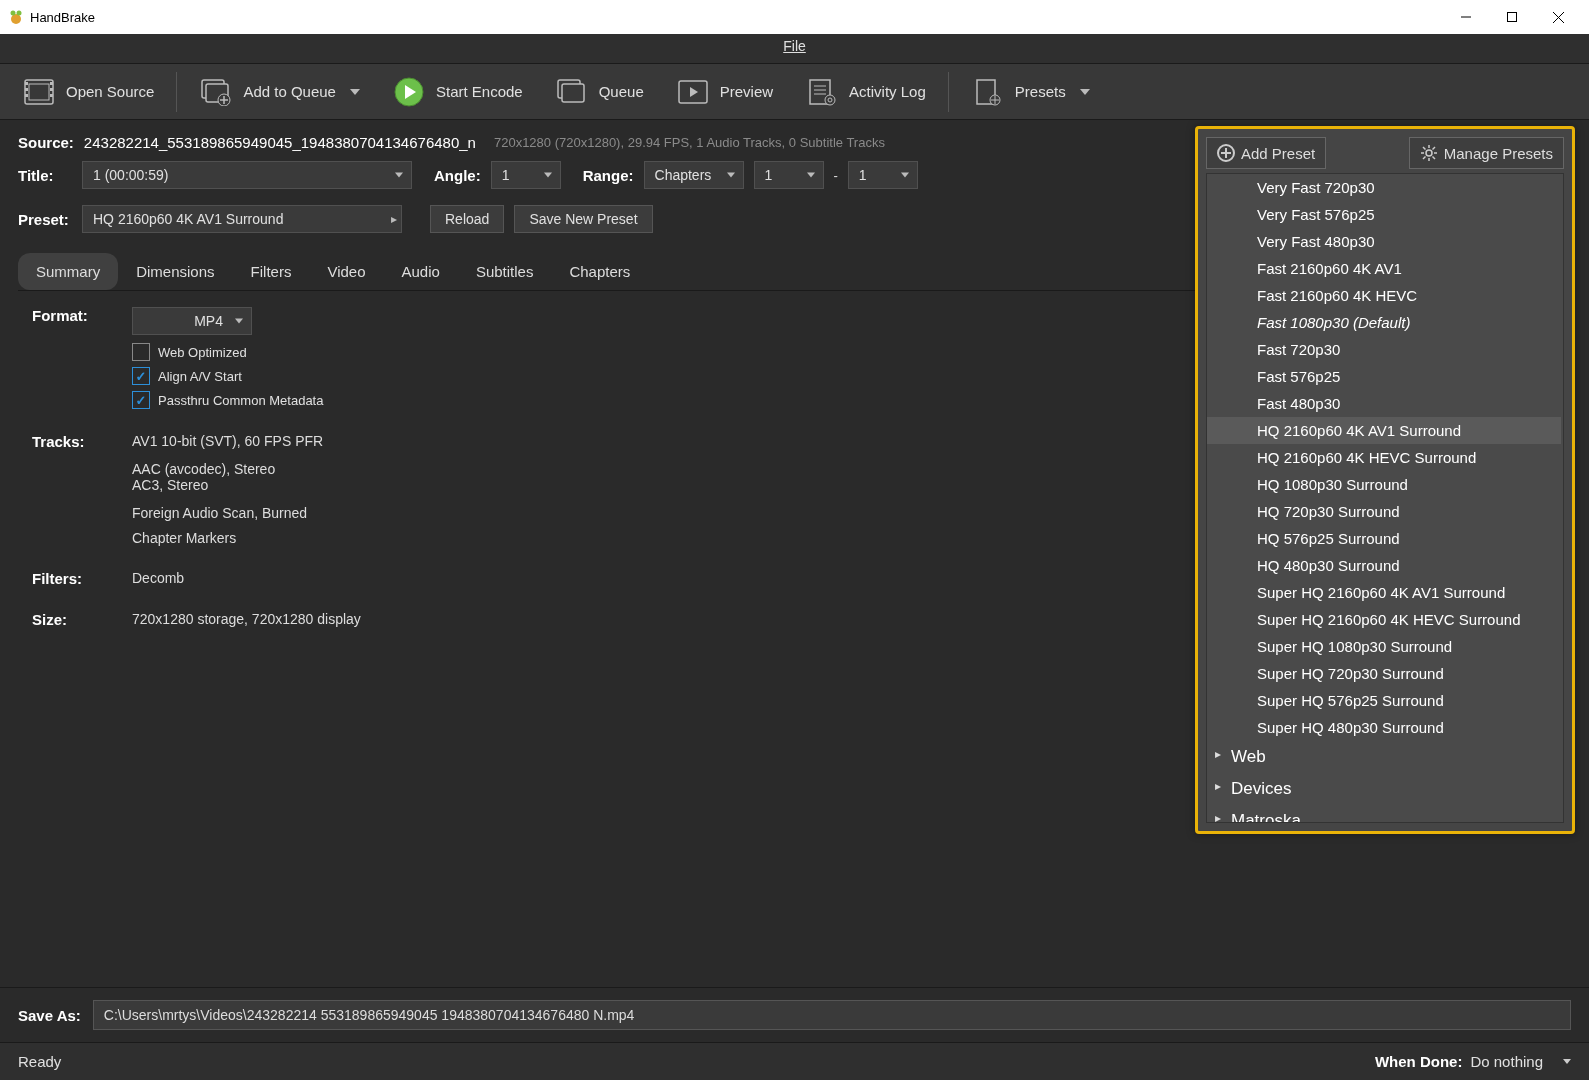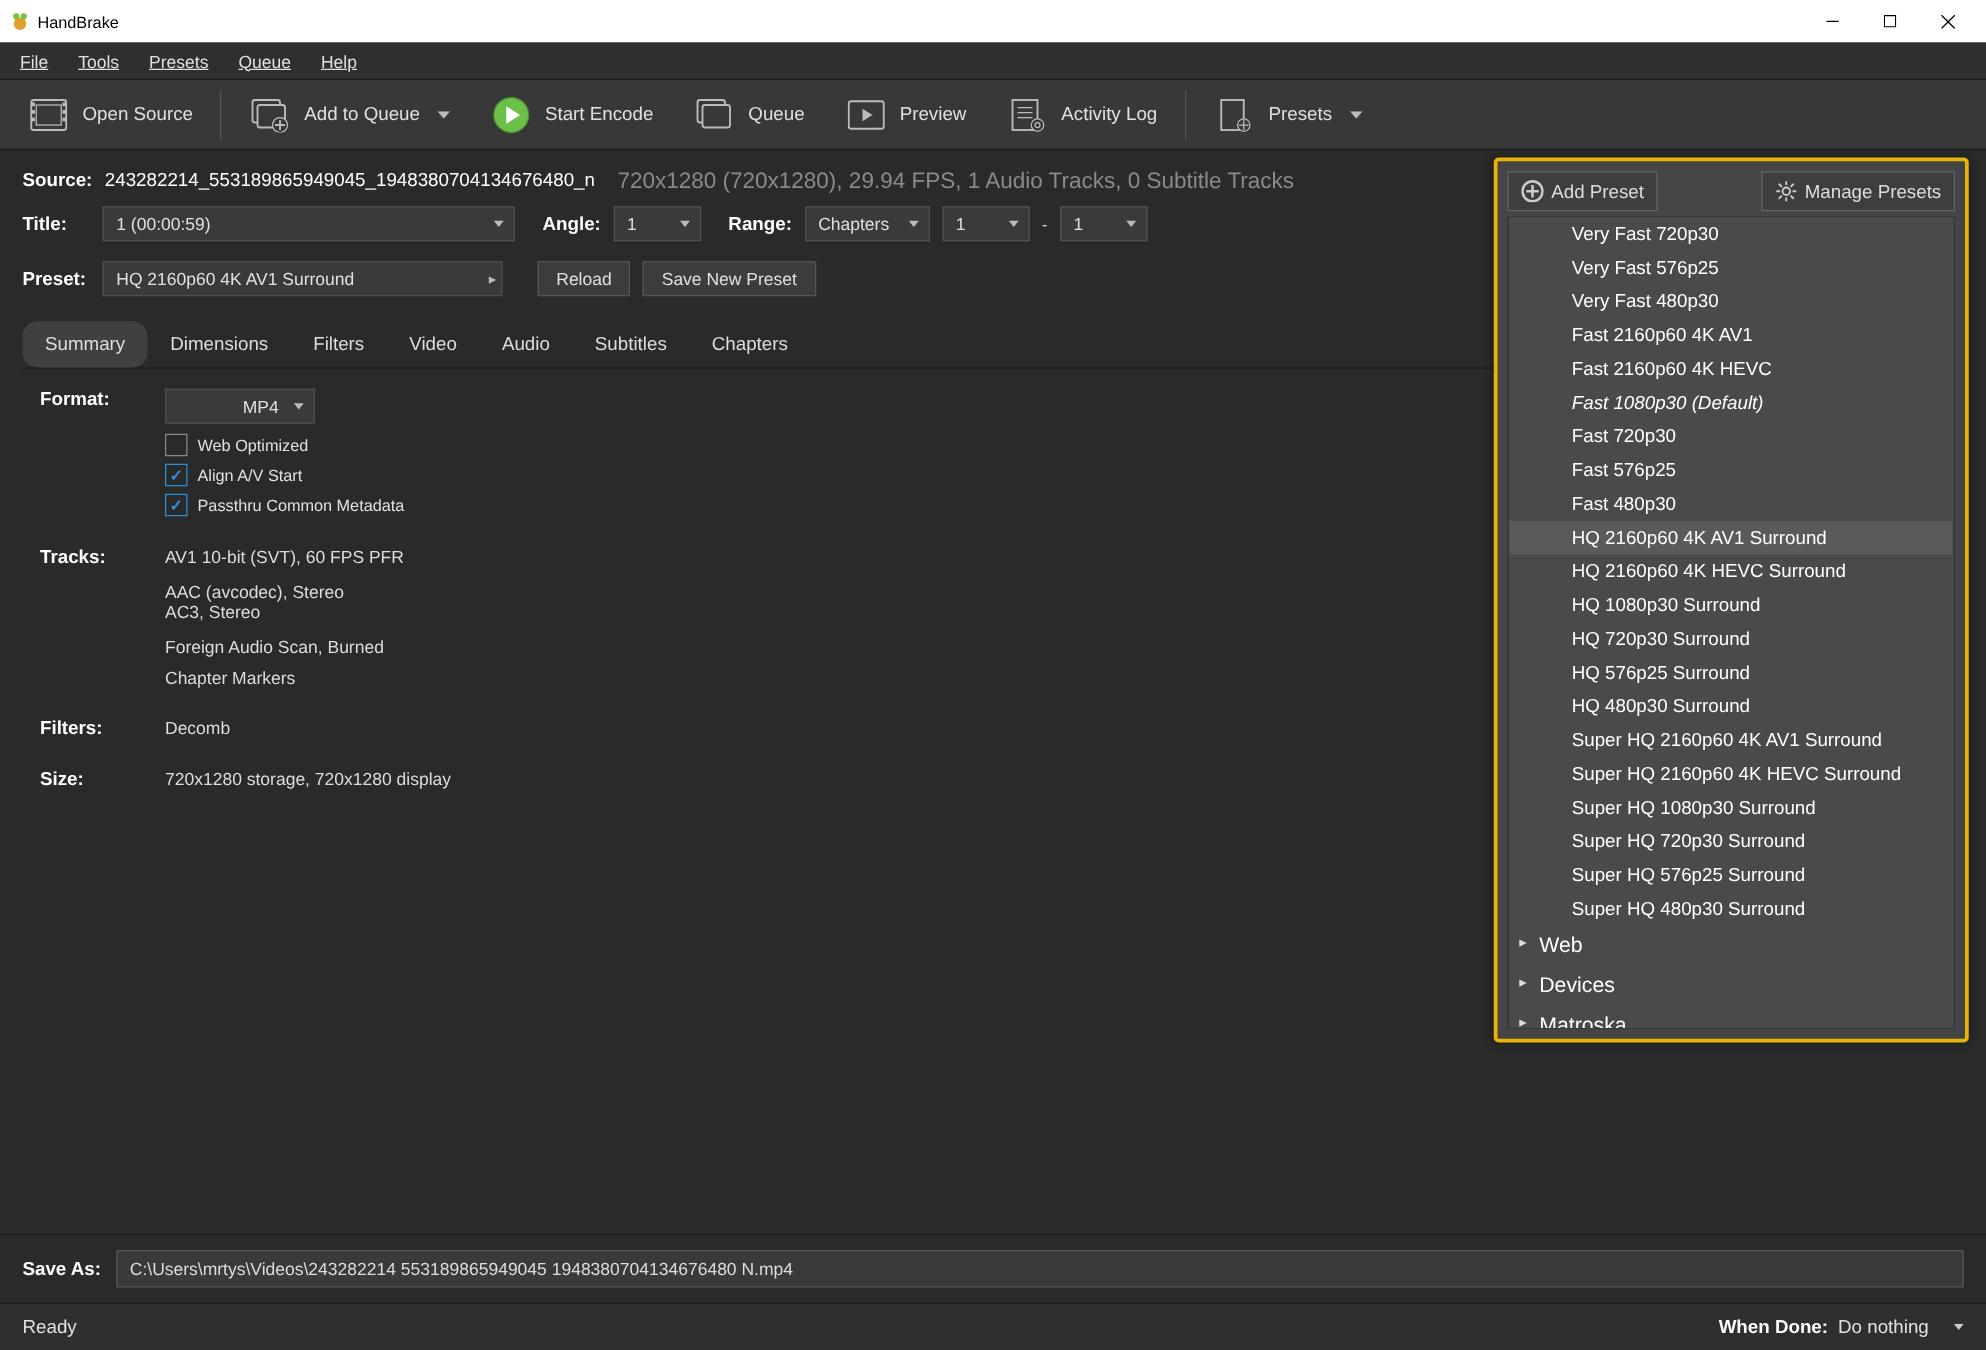--- a/index.html
+++ b/index.html
@@ -29,20 +29,21 @@
 .titlebar-controls { display: flex; gap: 0; }
 .tb-btn { width: 46px; height: 30px; display: flex; align-items: center; justify-content: center; cursor: default; }
 .menubar {
   background: #2f2f2f;
   height: 30px;
   display: flex;
   align-items: center;
   padding: 0 6px;
   gap: 4px;
   border-bottom: 1px solid #1a1a1a;
+  flex-direction: column;
 }
 .menu-item { padding: 4px 10px; color: #e0e0e0; font-size: 14px; }
 .menu-item .ul { text-decoration: underline; }
 .toolbar {
   background: #383838;
   height: 56px;
   display: flex;
   align-items: center;
   padding: 0 8px;
   gap: 4px;
@@ -54,21 +55,21 @@
 .main {
   flex: 1;
   background: #2a2a2a;
   padding: 14px 18px 10px 18px;
   position: relative;
   overflow: hidden;
 }
 .row { display: flex; align-items: center; gap: 10px; margin-bottom: 10px; }
 .label { font-weight: 600; color: #fff; font-size: 15px; }
 .source-file { color: #fff; font-size: 15px; }
-.source-meta { color: #8a8a8a; font-size: 18px; margin-left: 8px;}
+.source-meta { color: #8a8a8a; font-size: 13px; margin-left: 8px;}
 .select {
   background: #3a3a3a;
   border: 1px solid #505050;
   color: #e0e0e0;
   height: 28px;
   padding: 2px 28px 2px 10px;
   position: relative;
   font-size: 14px;
   display: inline-flex;
   align-items: center;

